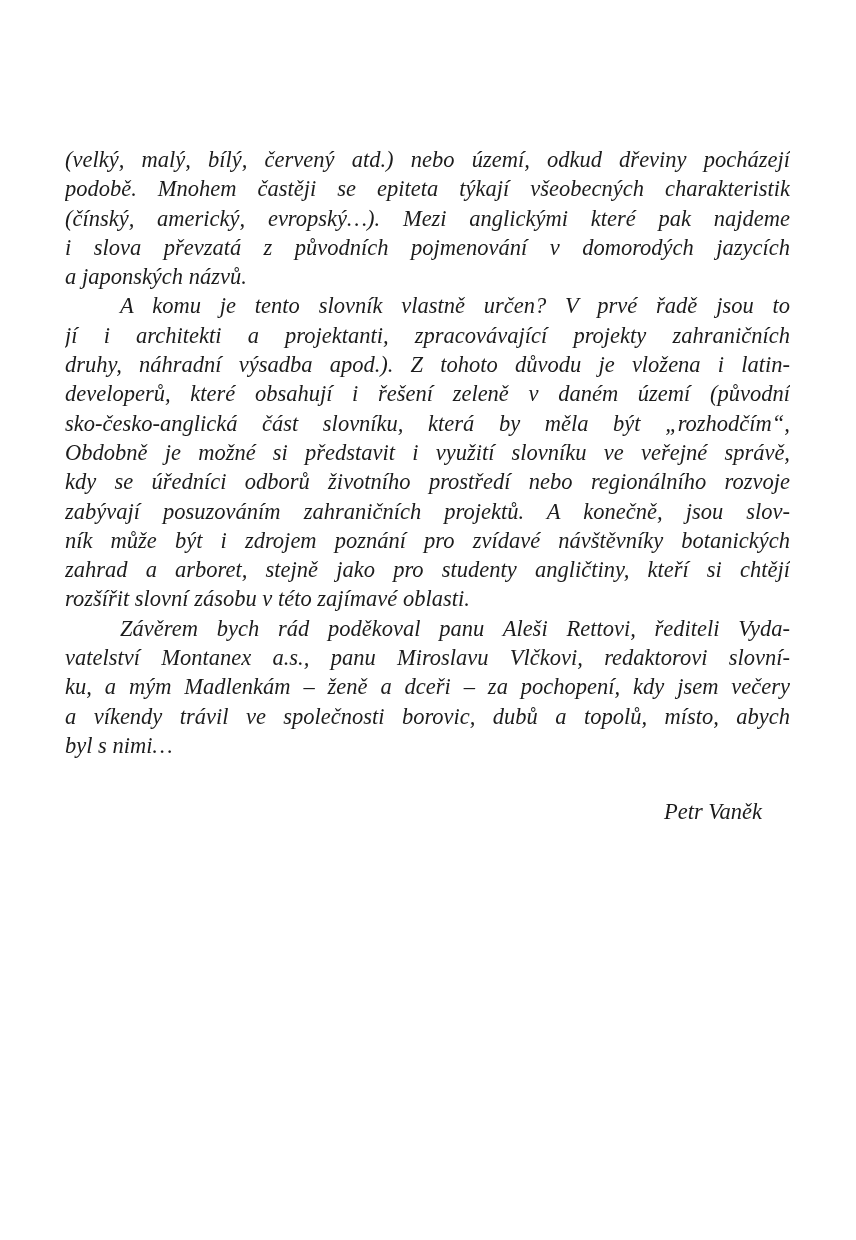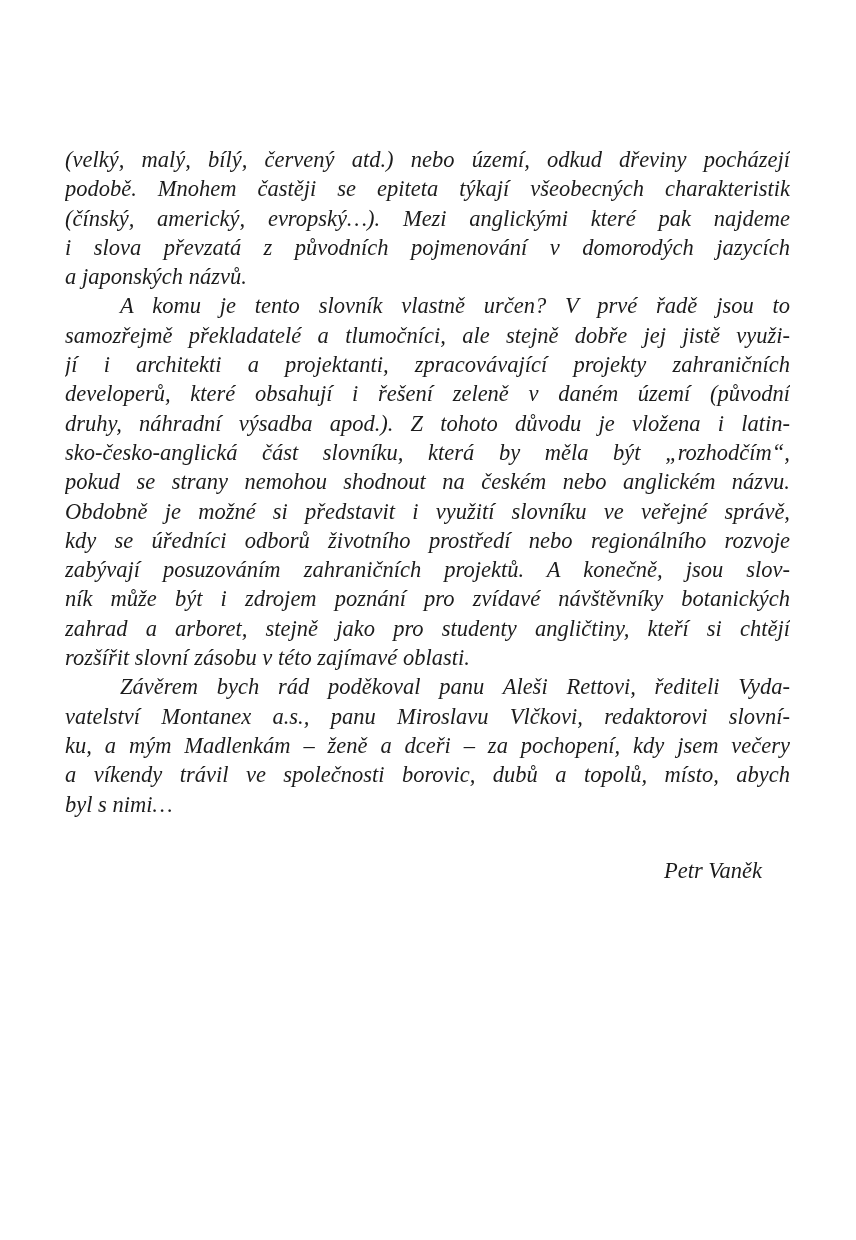--- a/index.html
+++ b/index.html
@@ -55,26 +55,24 @@
 
 <div class="page">
   <div class="text-block">
 
     <div class="line just">(velký, malý, bílý, červený atd.) nebo území, odkud dřeviny pocházejí</div>
       <div class="line just">podobě. Mnohem častěji se epiteta týkají všeobecných charakteristik</div>
       <div class="line just">(čínský, americký, evropský…). Mezi anglickými které pak najdeme</div>
       <div class="line just">i slova převzatá z původních pojmenování v domorodých jazycích</div>
       <div class="line last">a japonských názvů.</div>
       <div class="line just indent">A komu je tento slovník vlastně určen? V prvé řadě jsou to</div>
-      <div class="line just">samozřejmě překladatelé a tlumočníci, ale stejně dobře jej jistě využi-</div>
       <div class="line just">jí i architekti a projektanti, zpracovávající projekty zahraničních</div>
+      <div class="line just">druhy, náhradní výsadba apod.). Z tohoto důvodu je vložena i latin-</div>
       <div class="line just">developerů, které obsahují i řešení zeleně v daném území (původní</div>
-      <div class="line just">druhy, náhradní výsadba apod.). Z tohoto důvodu je vložena i latin-</div>
       <div class="line just">sko-česko-anglická část slovníku, která by měla být „rozhodčím“,</div>
-      <div class="line just">pokud se strany nemohou shodnout na českém nebo anglickém názvu.</div>
       <div class="line just">Obdobně je možné si představit i využití slovníku ve veřejné správě,</div>
       <div class="line just">kdy se úředníci odborů životního prostředí nebo regionálního rozvoje</div>
       <div class="line just">zabývají posuzováním zahraničních projektů. A konečně, jsou slov-</div>
       <div class="line just">ník může být i zdrojem poznání pro zvídavé návštěvníky botanických</div>
       <div class="line just">zahrad a arboret, stejně jako pro studenty angličtiny, kteří si chtějí</div>
       <div class="line last">rozšířit slovní zásobu v této zajímavé oblasti.</div>
       <div class="line just indent">Závěrem bych rád poděkoval panu Aleši Rettovi, řediteli Vyda-</div>
       <div class="line just">vatelství Montanex a.s., panu Miroslavu Vlčkovi, redaktorovi slovní-</div>
       <div class="line just">ku, a mým Madlenkám – ženě a dceři – za pochopení, kdy jsem večery</div>
       <div class="line just">a víkendy trávil ve společnosti borovic, dubů a topolů, místo, abych</div>

